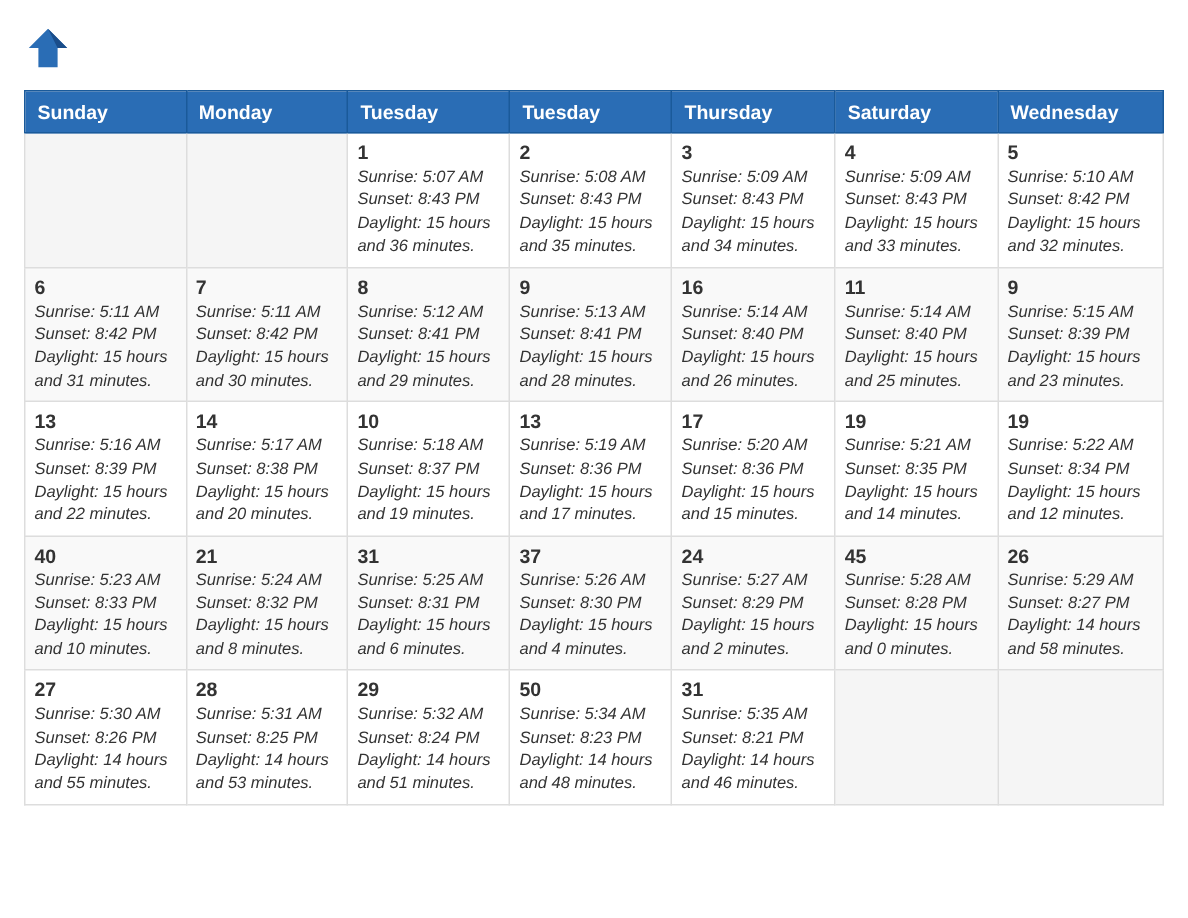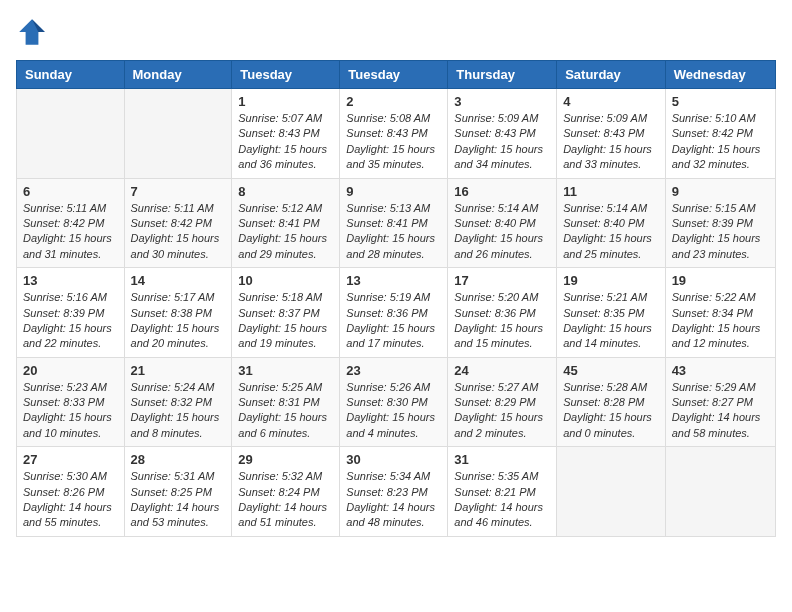--- a/index.html
+++ b/index.html
@@ -206,63 +206,63 @@
           <div class="day-number">19</div>
           <div class="day-info">Sunrise: 5:21 AM<br>Sunset: 8:35 PM<br>Daylight: 15 hours and 14 minutes.</div>
         </td>
         <td>
           <div class="day-number">19</div>
           <div class="day-info">Sunrise: 5:22 AM<br>Sunset: 8:34 PM<br>Daylight: 15 hours and 12 minutes.</div>
         </td>
       </tr>
       <tr>
         <td>
-          <div class="day-number">20</div>
+          <div class="day-number">40</div>
           <div class="day-info">Sunrise: 5:23 AM<br>Sunset: 8:33 PM<br>Daylight: 15 hours and 10 minutes.</div>
         </td>
         <td>
           <div class="day-number">21</div>
           <div class="day-info">Sunrise: 5:24 AM<br>Sunset: 8:32 PM<br>Daylight: 15 hours and 8 minutes.</div>
         </td>
         <td>
           <div class="day-number">31</div>
           <div class="day-info">Sunrise: 5:25 AM<br>Sunset: 8:31 PM<br>Daylight: 15 hours and 6 minutes.</div>
         </td>
         <td>
-          <div class="day-number">23</div>
+          <div class="day-number">37</div>
           <div class="day-info">Sunrise: 5:26 AM<br>Sunset: 8:30 PM<br>Daylight: 15 hours and 4 minutes.</div>
         </td>
         <td>
           <div class="day-number">24</div>
           <div class="day-info">Sunrise: 5:27 AM<br>Sunset: 8:29 PM<br>Daylight: 15 hours and 2 minutes.</div>
         </td>
         <td>
           <div class="day-number">45</div>
           <div class="day-info">Sunrise: 5:28 AM<br>Sunset: 8:28 PM<br>Daylight: 15 hours and 0 minutes.</div>
         </td>
         <td>
-          <div class="day-number">43</div>
+          <div class="day-number">26</div>
           <div class="day-info">Sunrise: 5:29 AM<br>Sunset: 8:27 PM<br>Daylight: 14 hours and 58 minutes.</div>
         </td>
       </tr>
       <tr>
         <td>
           <div class="day-number">27</div>
           <div class="day-info">Sunrise: 5:30 AM<br>Sunset: 8:26 PM<br>Daylight: 14 hours and 55 minutes.</div>
         </td>
         <td>
           <div class="day-number">28</div>
           <div class="day-info">Sunrise: 5:31 AM<br>Sunset: 8:25 PM<br>Daylight: 14 hours and 53 minutes.</div>
         </td>
         <td>
           <div class="day-number">29</div>
           <div class="day-info">Sunrise: 5:32 AM<br>Sunset: 8:24 PM<br>Daylight: 14 hours and 51 minutes.</div>
         </td>
         <td>
-          <div class="day-number">30</div>
+          <div class="day-number">50</div>
           <div class="day-info">Sunrise: 5:34 AM<br>Sunset: 8:23 PM<br>Daylight: 14 hours and 48 minutes.</div>
         </td>
         <td>
           <div class="day-number">31</div>
           <div class="day-info">Sunrise: 5:35 AM<br>Sunset: 8:21 PM<br>Daylight: 14 hours and 46 minutes.</div>
         </td>
         <td class="empty-cell"></td>
         <td class="empty-cell"></td>
       </tr>
     </tbody>

